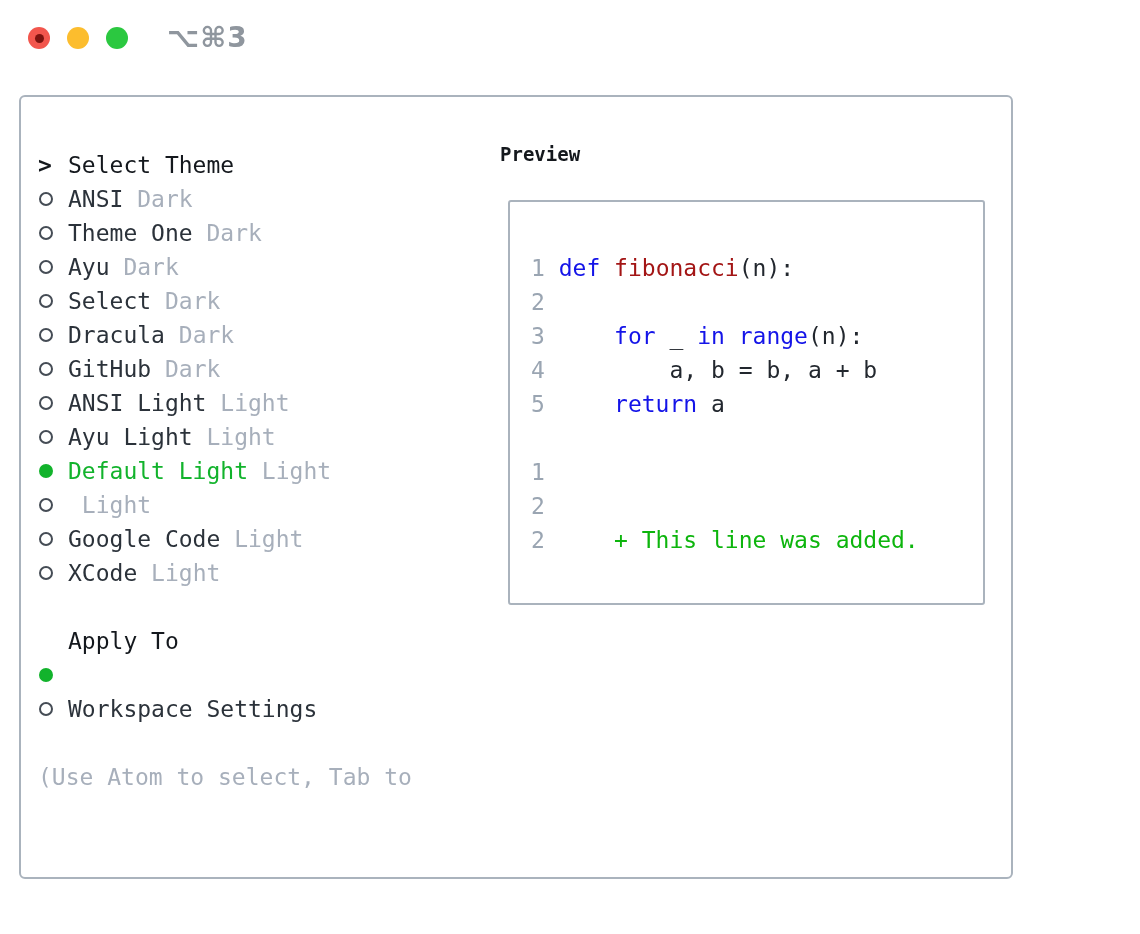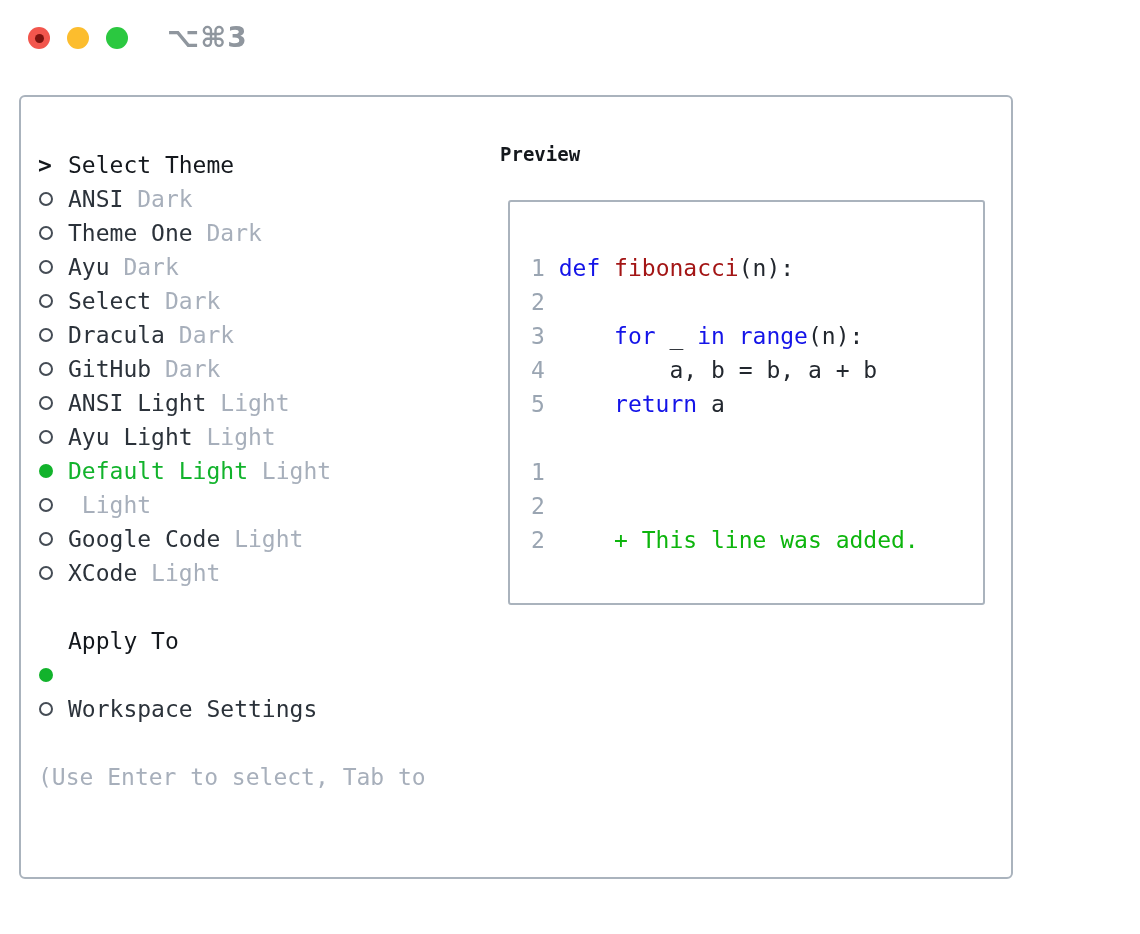--- a/index.html
+++ b/index.html
@@ -107,21 +107,21 @@
       </div>
 
       <div id="apply-options">
           <div class="row"><span class="marker"><span class="circle on"></span></span></div>
           <div class="row"><span class="marker"><span class="circle"></span></span><span class="opt-label">Workspace Settings</span></div>
         </div>
 
       <div class="spacer"></div>
 
       <div class="hint">
-        <div>(Use Enter to select, Tab to</div>
+        <div>(Use Atom to select, Tab to</div>
       </div>
     </div>
 
     <div class="preview-title">Preview</div>
 
     <div class="preview-box" id="preview-box">
         <div class="code-line"><span class="ln">1</span><span class="seg kw">def</span><span class="seg pl"> </span><span class="seg fn">fibonacci</span><span class="seg pl">(n):</span></div>
         <div class="code-line"><span class="ln">2</span></div>
         <div class="code-line"><span class="ln">3</span><span class="seg pl">    </span><span class="seg kw">for</span><span class="seg pl"> _ </span><span class="seg kw">in</span><span class="seg pl"> </span><span class="seg kw">range</span><span class="seg pl">(n):</span></div>
         <div class="code-line"><span class="ln">4</span><span class="seg pl">        a, b = b, a + b</span></div>

